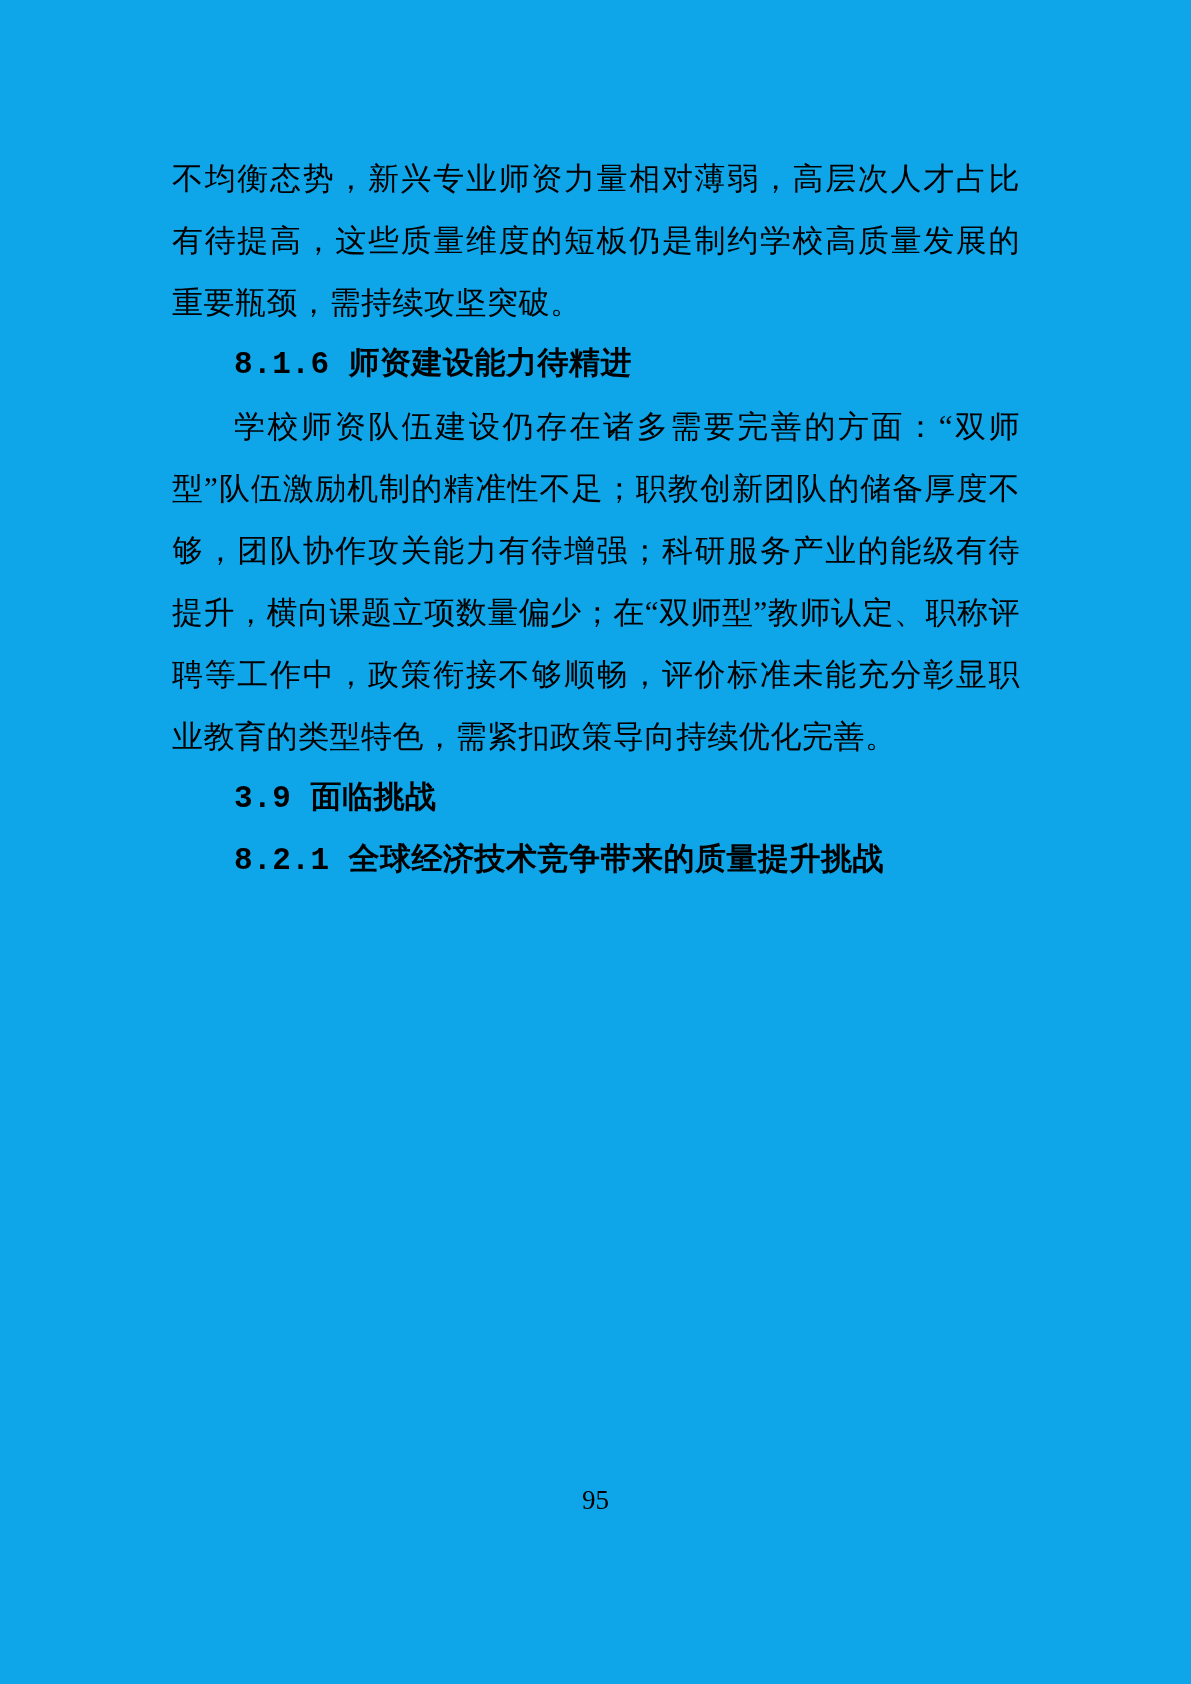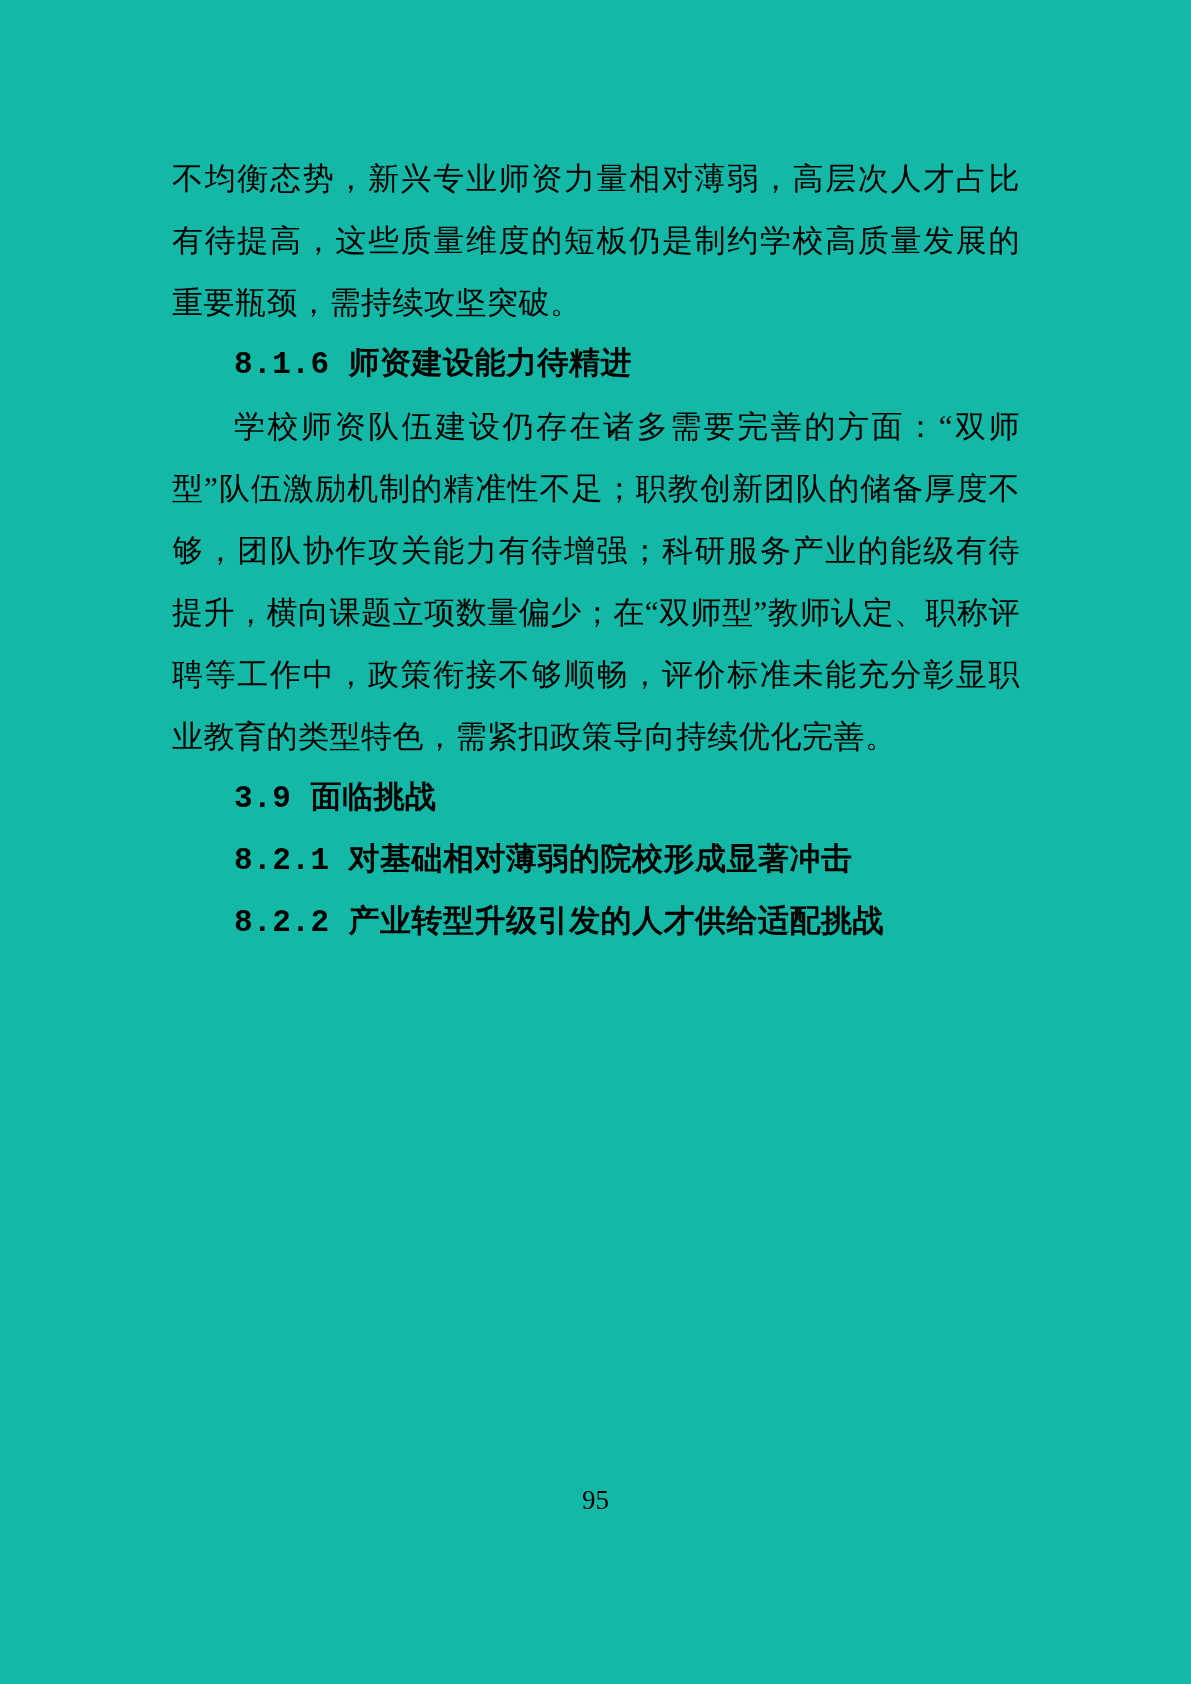--- a/index.html
+++ b/index.html
@@ -5,21 +5,21 @@
   html, body {
     margin: 0;
     padding: 0;
     background: #e8e8e8;
   }
   .page {
     position: relative;
     width: 1191px;
     height: 1684px;
     margin: 0 auto;
-    background: #14b8a6;
+    background: #0ea5e9;
     color: #000000;
     box-sizing: border-box;
     padding: 148px 171px 0 172px;
     overflow: hidden;
     font-family: "Liberation Serif", "DejaVu Serif", serif;
   }
   .doc-block {
     margin: 0;
     font-size: 31px;
     line-height: 62px;
@@ -58,21 +58,20 @@
 <div class="page">
 
   <p class="doc-block doc-paragraph-continued">不均衡态势，新兴专业师资力量相对薄弱，高层次人才占比有待提高，这些质量维度的短板仍是制约学校高质量发展的重要瓶颈，需持续攻坚突破。</p>
 
   <h3 class="doc-block doc-heading">8.1.6 师资建设能力待精进</h3>
 
   <p class="doc-block doc-paragraph">学校师资队伍建设仍存在诸多需要完善的方面：“双师型”队伍激励机制的精准性不足；职教创新团队的储备厚度不够，团队协作攻关能力有待增强；科研服务产业的能级有待提升，横向课题立项数量偏少；在“双师型”教师认定、职称评聘等工作中，政策衔接不够顺畅，评价标准未能充分彰显职业教育的类型特色，需紧扣政策导向持续优化完善。</p>
 
   <h2 class="doc-block doc-heading">3.9 面临挑战</h2>
 
-  <h3 class="doc-block doc-heading">8.2.1 对基础相对薄弱的院校形成显著冲击</h3>
+  <h3 class="doc-block doc-heading">8.2.1 全球经济技术竞争带来的质量提升挑战</h3>
 
 
-  <h3 class="doc-block doc-heading">8.2.2 产业转型升级引发的人才供给适配挑战</h3>
 
 
   <div class="page-number">95</div>
 
 </div>
 
 </body></html>

